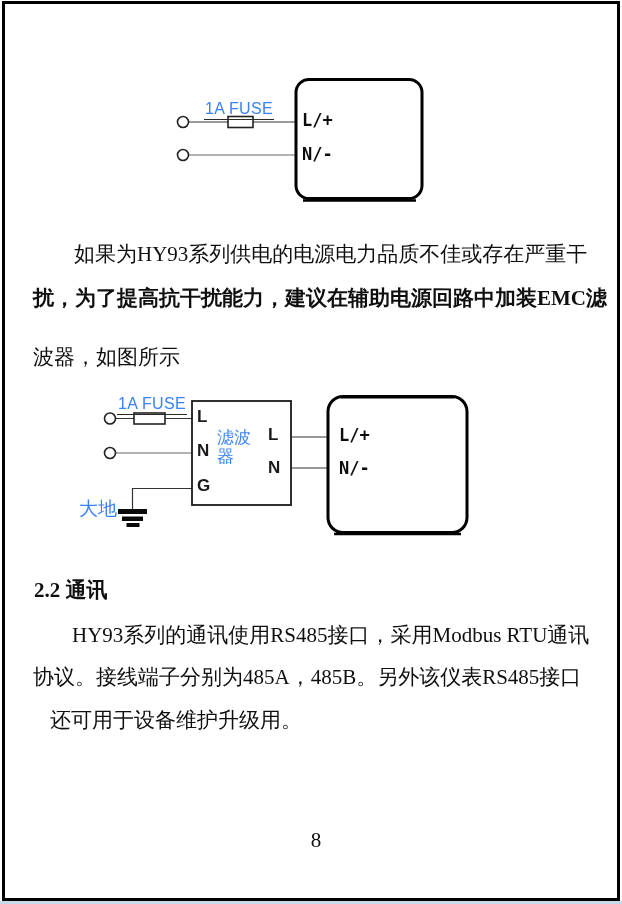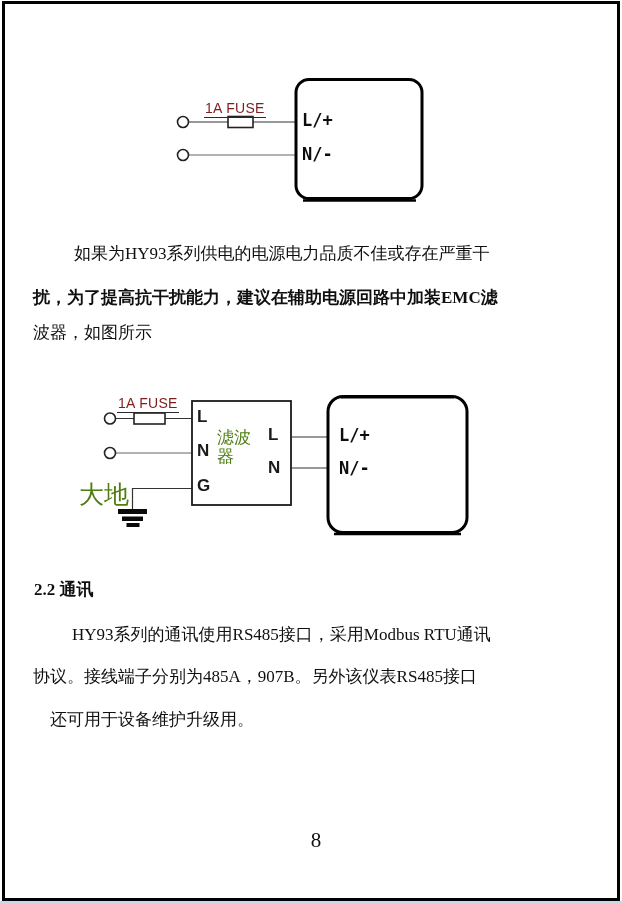--- a/index.html
+++ b/index.html
@@ -19,27 +19,27 @@
   .wire.thin{stroke:#666;stroke-width:1;}
   .term{fill:#fff;stroke:#222;stroke-width:1.6;}
   .fuse{fill:#fff;stroke:#222;stroke-width:1.6;}
   .box{fill:#fff;stroke:#000;stroke-width:3;}
   .fbox{fill:#fff;stroke:#1a1a1a;stroke-width:1.8;}
   .accent{stroke:#000;stroke-width:2.5;fill:none;}
   .accent.light{stroke-width:1.5;}
   .gnd{fill:#0a0a0a;stroke:none;}
   .label{position:absolute;color:#111;white-space:nowrap;line-height:1.15;}
   .fuse-label{
-    font-family:"Liberation Sans","DejaVu Sans",sans-serif;font-size:14px;color:#7f1d1d;
+    font-family:"Liberation Sans","DejaVu Sans",sans-serif;font-size:16px;color:#3b82f6;
     letter-spacing:.3px;border-bottom:1.5px solid #2a2a2a;padding:0 1px 1px 1px;
   }
   .term-label{font-family:"DejaVu Sans Mono","Liberation Mono",monospace;font-weight:bold;font-size:17px;color:#0d0d0d;}
   .pin-label{font-family:"Liberation Sans","DejaVu Sans",sans-serif;font-weight:bold;font-size:17px;color:#1a1a1a;}
-  .cjk{font-family:"Liberation Serif","DejaVu Serif",serif;color:#4d7c0f;}
-  .body-line{position:absolute;font-size:17px;color:#0f0f0f;white-space:nowrap;line-height:26px;}
+  .cjk{font-family:"Liberation Serif","DejaVu Serif",serif;color:#3b82f6;}
+  .body-line{position:absolute;font-size:21px;color:#0f0f0f;white-space:nowrap;line-height:26px;}
   .page-number{position:absolute;left:10px;right:0;top:828px;text-align:center;font-size:21px;color:#111;}
 </style>
 </head>
 <body>
 
 <div class="page-border"></div>
 
 <svg class="art" viewBox="0 0 622 904">
 
   <g>
@@ -70,34 +70,34 @@
     <line class="accent" x1="334" y1="534" x2="461" y2="534"></line>
   </g>
 </svg>
 
 <div class="label fuse-label" style="left:204px;top:100px;">1A FUSE</div>
 <div class="label term-label" style="left:302px;top:111px;">L/+</div>
 <div class="label term-label" style="left:302px;top:145px;">N/-</div>
 
 <div class="body-line cjk" style="left:74px;top:241px;">如果为HY93系列供电的电源电力品质不佳或存在严重干</div>
 <div class="body-line cjk" style="left:33px;top:285px;font-weight:bold;">扰，为了提高抗干扰能力，建议在辅助电源回路中加装EMC滤</div>
-<div class="body-line cjk" style="left:33px;top:320px;">波器，如图所示</div>
+<div class="body-line cjk" style="left:33px;top:344px;">波器，如图所示</div>
 
 <div class="label fuse-label" style="left:117px;top:395px;">1A FUSE</div>
 <div class="label pin-label" style="left:197px;top:407px;">L</div>
 <div class="label pin-label" style="left:197px;top:441px;">N</div>
 <div class="label pin-label" style="left:197px;top:476px;">G</div>
 <div class="label cjk" style="left:217px;top:428px;font-size:17px;">滤波</div>
 <div class="label cjk" style="left:217px;top:447px;font-size:17px;">器</div>
 <div class="label pin-label" style="left:268px;top:425px;">L</div>
 <div class="label pin-label" style="left:268px;top:458px;">N</div>
 <div class="label term-label" style="left:339px;top:426px;">L/+</div>
 <div class="label term-label" style="left:339px;top:459px;">N/-</div>
-<div class="label cjk" style="left:79px;top:481px;font-size:25px;">大地</div>
+<div class="label cjk" style="left:79px;top:498px;font-size:19px;">大地</div>
 
 <div class="body-line cjk" style="left:34px;top:577px;font-weight:bold;">2.2 通讯</div>
 <div class="body-line cjk" style="left:72px;top:622px;">HY93系列的通讯使用RS485接口，采用Modbus RTU通讯</div>
-<div class="body-line cjk" style="left:33px;top:664px;">协议。接线端子分别为485A，907B。另外该仪表RS485接口</div>
+<div class="body-line cjk" style="left:33px;top:664px;">协议。接线端子分别为485A，485B。另外该仪表RS485接口</div>
 <div class="body-line cjk" style="left:50px;top:707px;">还可用于设备维护升级用。</div>
 
 <div class="page-number cjk">8</div>
 
 <div class="bottom-edge"></div>
 
 </body></html>

